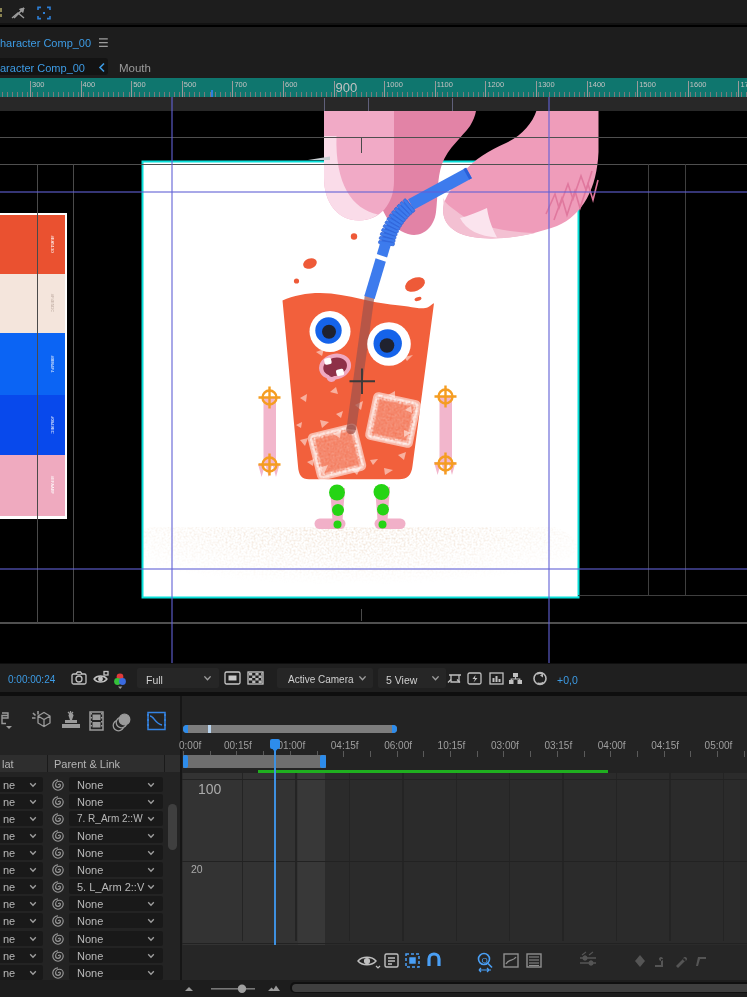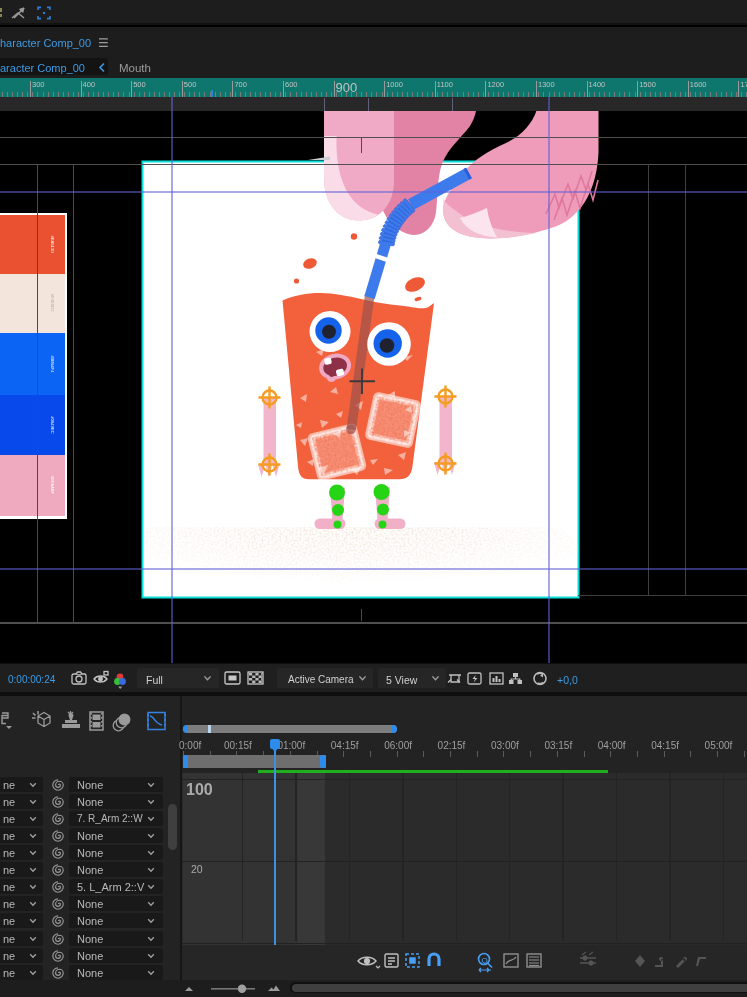--- a/index.html
+++ b/index.html
@@ -602,20 +602,26 @@
         <rect x="147.2" y="4" width="1.6" height="2"></rect>
           <rect x="147.2" y="9" width="1.6" height="2"></rect>
           <rect x="147.2" y="14" width="1.6" height="2"></rect>
         <rect x="164.2" y="4" width="1.6" height="2"></rect>
           <rect x="164.2" y="9" width="1.6" height="2"></rect>
           <rect x="164.2" y="14" width="1.6" height="2"></rect>
       </g>
     </g>
   </svg>
 
+  <div class="abs" style="left:0;top:59px;width:180px;height:17px;background:#2e2e2e;">
+    <div class="abs" style="left:2px;top:3px;color:#b5b5b5;font-size:11px;">lat</div>
+    <div class="abs" style="left:47px;top:0;width:1px;height:17px;background:#1a1a1a;"></div>
+    <div class="abs" style="left:54px;top:3px;color:#b5b5b5;font-size:11px;">Parent &amp; Link</div>
+    <div class="abs" style="left:164px;top:0;width:1px;height:17px;background:#1a1a1a;"></div>
+  </div>
   <div id="rows" class="abs" style="left:0;top:0;width:180px;height:240px;">
       <div class="abs" style="left:0;top:80.0px;width:180px;height:17px;">
         <div class="abs" style="left:0;top:1px;width:43px;height:15px;background:#191919;border-radius:0 2px 2px 0;"></div>
         <div class="abs" style="left:3px;top:3px;color:#b8b8b8;font-size:11px;">ne</div>
         <svg class="abs" style="left:29px;top:6px;" width="8" height="6" viewBox="0 0 8 6">
           <path d="M1.2,1.2 L4,4.2 L6.8,1.2" stroke="#9f9f9f" stroke-width="1.3" fill="none"></path>
         </svg>
         <svg class="abs" style="left:52px;top:3px" width="12" height="12" viewBox="0 0 12 12">
           <path d="M6,0.8 a5.2,5.2 0 1 0 5.2,5.2 a3.8,3.8 0 0 0 -7.6,0 a2.4,2.4 0 0 0 4.8,0 a1,1 0 0 0 -2,0" fill="none" stroke="#999" stroke-width="1.15"></path>
         </svg>
@@ -800,21 +806,21 @@
   <div class="abs" style="left:183px;top:28.5px;width:5px;height:8px;background:#2d8ceb;border-radius:4px 0 0 4px;"></div>
   <div class="abs" style="left:392px;top:28.5px;width:5px;height:8px;background:#2d8ceb;border-radius:0 4px 4px 0;"></div>
   <div class="abs" style="left:208px;top:28.5px;width:3px;height:8px;background:#b9d4ee;"></div>
 
   <div id="truler" class="abs" style="left:182px;top:0;width:565px;height:62px;">
       <div class="abs" style="left:-3.0px;top:44px;color:#9f9f9f;font-size:10px;">0:00f</div>
       <div class="abs" style="left:42.0px;top:44px;color:#9f9f9f;font-size:10px;">00:15f</div>
       <div class="abs" style="left:95.4px;top:44px;color:#9f9f9f;font-size:10px;">01:00f</div>
       <div class="abs" style="left:148.8px;top:44px;color:#9f9f9f;font-size:10px;">04:15f</div>
       <div class="abs" style="left:202.2px;top:44px;color:#9f9f9f;font-size:10px;">06:00f</div>
-      <div class="abs" style="left:255.6px;top:44px;color:#9f9f9f;font-size:10px;">02:15f</div>
+      <div class="abs" style="left:255.6px;top:44px;color:#9f9f9f;font-size:10px;">10:15f</div>
       <div class="abs" style="left:309.0px;top:44px;color:#9f9f9f;font-size:10px;">03:00f</div>
       <div class="abs" style="left:362.4px;top:44px;color:#9f9f9f;font-size:10px;">03:15f</div>
       <div class="abs" style="left:415.8px;top:44px;color:#9f9f9f;font-size:10px;">04:00f</div>
       <div class="abs" style="left:469.2px;top:44px;color:#9f9f9f;font-size:10px;">04:15f</div>
       <div class="abs" style="left:522.6px;top:44px;color:#9f9f9f;font-size:10px;">05:00f</div>
       <div class="abs" style="left:1.0px;top:55px;width:1px;height:6px;background:#5a5a5a;"></div>
       <div class="abs" style="left:27.7px;top:55px;width:1px;height:6px;background:#5a5a5a;"></div>
       <div class="abs" style="left:54.4px;top:55px;width:1px;height:6px;background:#5a5a5a;"></div>
       <div class="abs" style="left:81.1px;top:55px;width:1px;height:6px;background:#5a5a5a;"></div>
       <div class="abs" style="left:107.8px;top:55px;width:1px;height:6px;background:#5a5a5a;"></div>
@@ -850,21 +856,21 @@
       <div class="abs" style="left:113.4px;top:0;width:1.4px;height:168px;background:#242424;"></div>
       <div class="abs" style="left:166.8px;top:0;width:1.4px;height:168px;background:#242424;"></div>
       <div class="abs" style="left:220.2px;top:0;width:1.4px;height:168px;background:#242424;"></div>
       <div class="abs" style="left:273.6px;top:0;width:1.4px;height:168px;background:#242424;"></div>
       <div class="abs" style="left:327.0px;top:0;width:1.4px;height:168px;background:#242424;"></div>
       <div class="abs" style="left:380.4px;top:0;width:1.4px;height:168px;background:#242424;"></div>
       <div class="abs" style="left:433.8px;top:0;width:1.4px;height:168px;background:#242424;"></div>
       <div class="abs" style="left:487.2px;top:0;width:1.4px;height:168px;background:#242424;"></div>
       <div class="abs" style="left:540.6px;top:0;width:1.4px;height:168px;background:#242424;"></div>
       <div class="abs" style="left:0;top:5.5px;width:565px;height:1.4px;background:#222222;"></div>
-      <div class="abs" style="left:4px;top:7.5px;color:#ababab;font-size:16px;font-weight:bold;">100</div>
+      <div class="abs" style="left:16px;top:7.5px;color:#ababab;font-size:14px;">100</div>
       <div class="abs" style="left:0;top:87.5px;width:565px;height:1.4px;background:#222222;"></div>
       <div class="abs" style="left:9px;top:89.5px;color:#ababab;font-size:10.5px;">20</div>
       <div class="abs" style="left:0;top:169.5px;width:565px;height:1.4px;background:#222222;"></div>
       <div class="abs" style="left:9px;top:171.5px;color:#ababab;font-size:10.5px;">0</div>
     </div>
 
   <div class="abs" style="left:274px;top:48px;width:1.6px;height:201px;background:#3e90e0;"></div>
   <div class="abs" style="left:270px;top:43px;width:10px;height:10px;background:#2d8ceb;border-radius:2px;"></div>
   <div class="abs" style="left:270px;top:50px;width:0;height:0;border-left:5px solid transparent;border-right:5px solid transparent;border-top:6px solid #2d8ceb;"></div>
 

